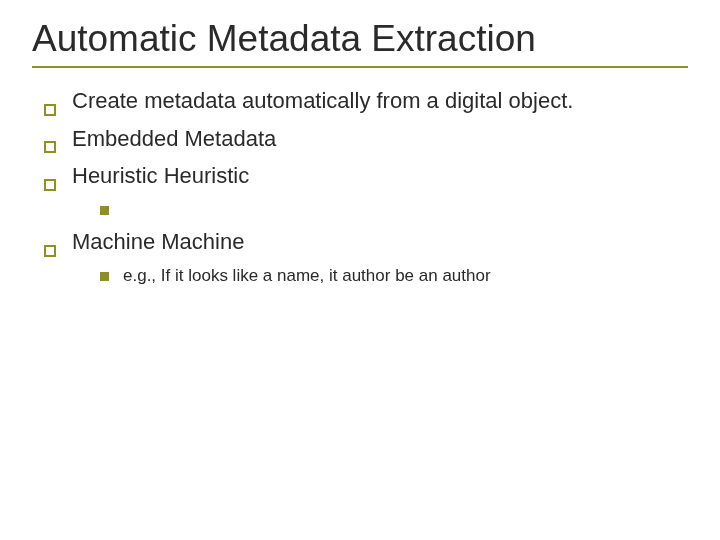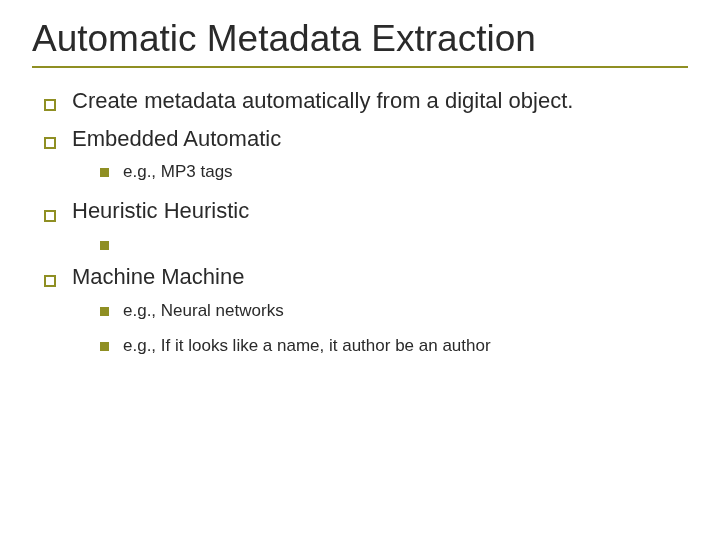--- a/index.html
+++ b/index.html
@@ -22,21 +22,21 @@
     border-top: 2.5px solid #8f8f23;
     margin-top: 6px;
     margin-bottom: 18px;
   }
   .content {
     padding-left: 12px;
     padding-right: 4px;
   }
   .lvl1 {
     display: flex;
-    align-items: center;
+    align-items: flex-end;
     margin-bottom: 8px;
   }
   .lvl1 .bullet {
     width: 12px;
     height: 12px;
     border: 2.5px solid #8f8f23;
     background: #ffffff;
     margin-top: 9px;
     margin-right: 16px;
     flex-shrink: 0;
@@ -77,43 +77,35 @@
   <hr class="underline">
   <div class="content">
 
     <div class="lvl1">
       <div class="bullet"></div>
       <div class="text">Create metadata automatically from a digital object.</div>
     </div>
 
     <div class="lvl1">
       <div class="bullet"></div>
-      <div class="text">Embedded Automatic</div>
-    </div>
-    <div class="lvl2">
-      <div class="bullet"></div>
-      <div class="text">e.g., MP3 tags</div>
+      <div class="text">Embedded Metadata</div>
     </div>
 
     <div class="lvl1">
       <div class="bullet"></div>
       <div class="text">Heuristic Heuristic</div>
     </div>
     <div class="lvl2">
       <div class="bullet"></div>
     </div>
 
     <div class="lvl1">
       <div class="bullet"></div>
       <div class="text">Machine Machine</div>
     </div>
-    <div class="lvl2">
-      <div class="bullet"></div>
-      <div class="text">e.g., Neural networks</div>
-    </div>
 
     <div class="lvl2">
       <div class="bullet"></div>
       <div class="text">e.g., If it looks like a name, it author be an author</div>
     </div>
 
   </div>
 </div>
 
 </body></html>

